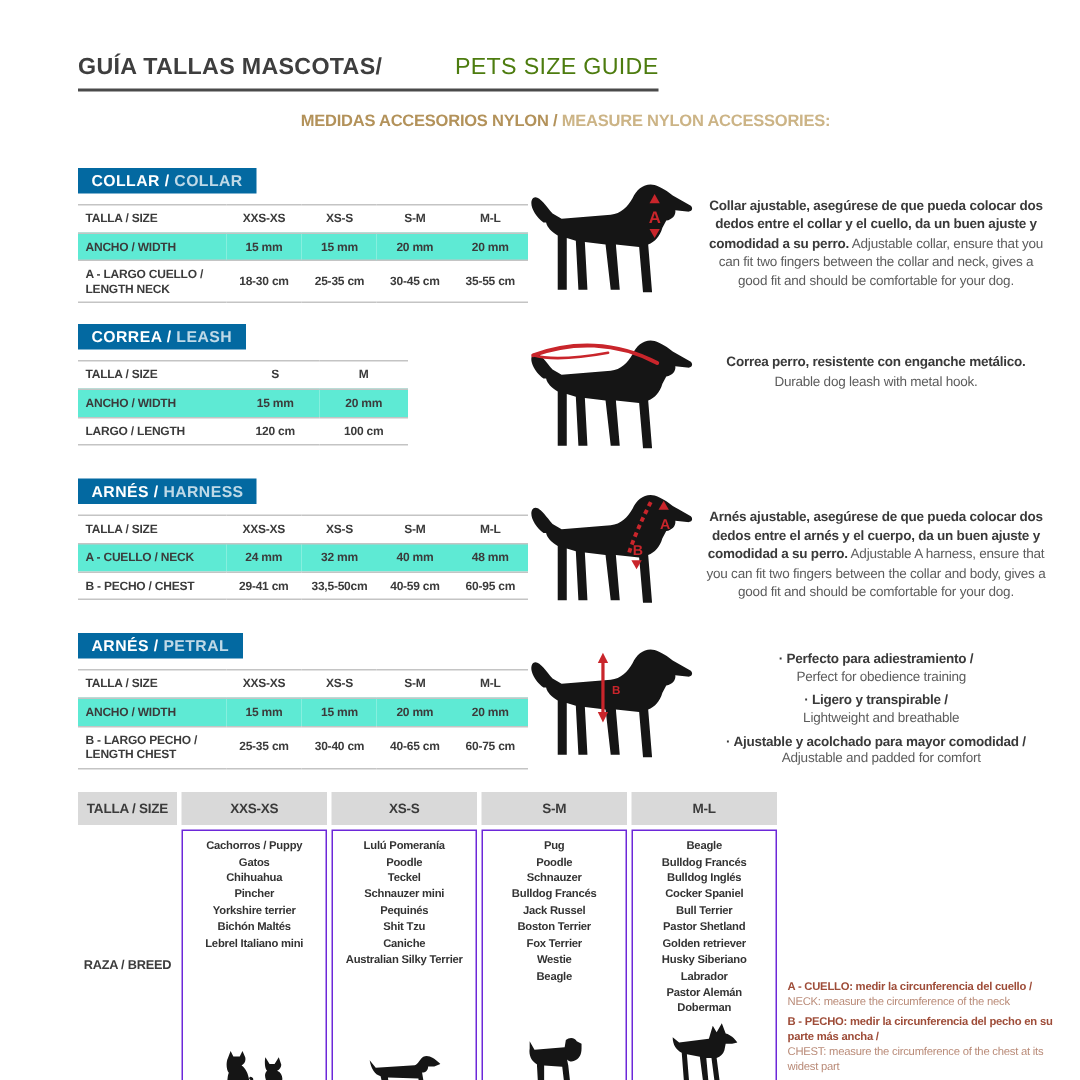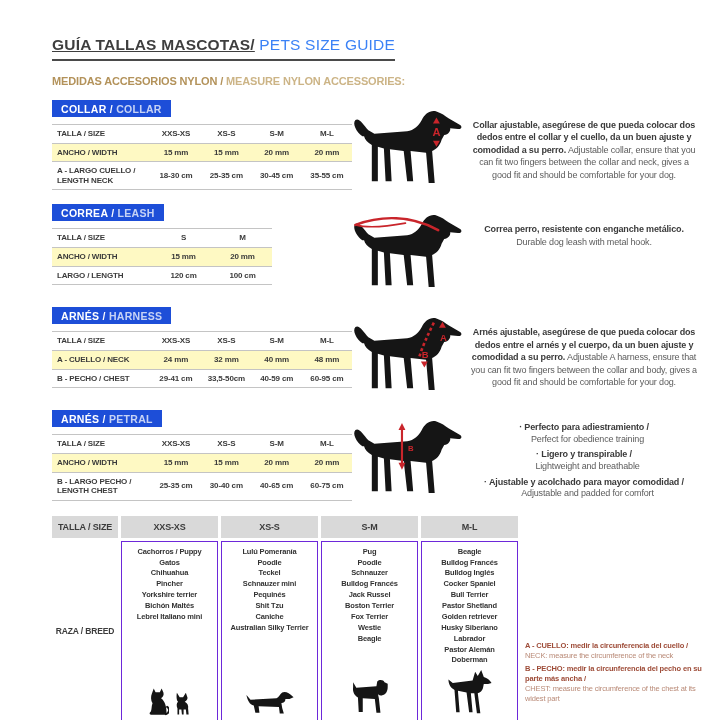--- a/index.html
+++ b/index.html
@@ -6,47 +6,47 @@
   body{
     width:720px;height:720px;overflow:hidden;
     font-family:"Liberation Sans", sans-serif;
     color:#3c3c3c; letter-spacing:-0.15px;
   }
   .page{padding:36px 18px 0 52px;}
 
   
   .main-title{font-size:15.5px;color:#3e3e3e;display:inline-block;
     border-bottom:2px solid #4a4a4a;padding-bottom:5px;letter-spacing:.2px;}
-  .main-title .t-bold{font-weight:700;text-decoration:underline;}
-  .main-title .t-reg{font-weight:400;color:#3b82f6;}
-  .subtitle{margin-top:14px;font-size:11px;margin-bottom:12px;}
+  .main-title .t-bold{font-weight:700;}
+  .main-title .t-reg{font-weight:400;color:#4d7c0f;margin-left:44px;}
+  .subtitle{margin-top:14px;font-size:11px;margin-bottom:24px;text-align:center;}
   .subtitle .s-bold{font-weight:700;color:#b3925a;}
   .subtitle .s-reg{font-weight:700;color:#ccb486;}
 
   
   .sec{display:flex;align-items:flex-start;margin-bottom:13px;}
   .sec-left{width:300px;flex:0 0 300px;}
   .sec-dog{width:118px;flex:0 0 118px;padding-top:8px;}
   .sec-desc{flex:1;padding-top:20px;padding-right:4px;font-size:9px;line-height:1.38;text-align:center;}
   .desc-es{font-weight:700;color:#3a3a3a;}
   .desc-en{font-weight:400;color:#5c5c5c;}
 
-  .badge{display:inline-block;background:#1d4ed8;color:#fff;
+  .badge{display:inline-block;background:#0369a1;color:#fff;
     font-size:10.5px;font-weight:700;padding:3px 9px 2px;letter-spacing:.3px;}
   .badge .b-light{color:rgba(255,255,255,.75);font-weight:700;}
 
   table.spec{border-collapse:collapse;margin-top:7px;}
   table.spec th, table.spec td{
     font-size:8px;font-weight:700;color:#3b3b3b;text-align:center;
     padding:4px 2px;border-bottom:1px solid #c4c4c4;line-height:1.2;}
   table.spec tr.hdr th{border-top:1px solid #c4c4c4;}
   table.spec .c-lab{width:95px;text-align:left;padding-left:5px;}
   table.spec .c-val{width:48px;}
   table.spec .c-valw{width:55px;}
-  table.spec tr.shaded th, table.spec tr.shaded td{background:#fef9c3;}
+  table.spec tr.shaded th, table.spec tr.shaded td{background:#5eead4;}
 
   
   .bullets{padding-top:12px;}
   .bullet{margin-bottom:3px;}
   .bullet-es{font-weight:700;color:#3a3a3a;font-size:9px;}
   .bullet-es::before{content:"· ";font-weight:700;}
   .bullet-en{font-weight:400;color:#5c5c5c;font-size:9px;padding-left:7px;line-height:1.3;}
 
   
   .bottom-row{display:flex;align-items:stretch;margin-top:8px;}

